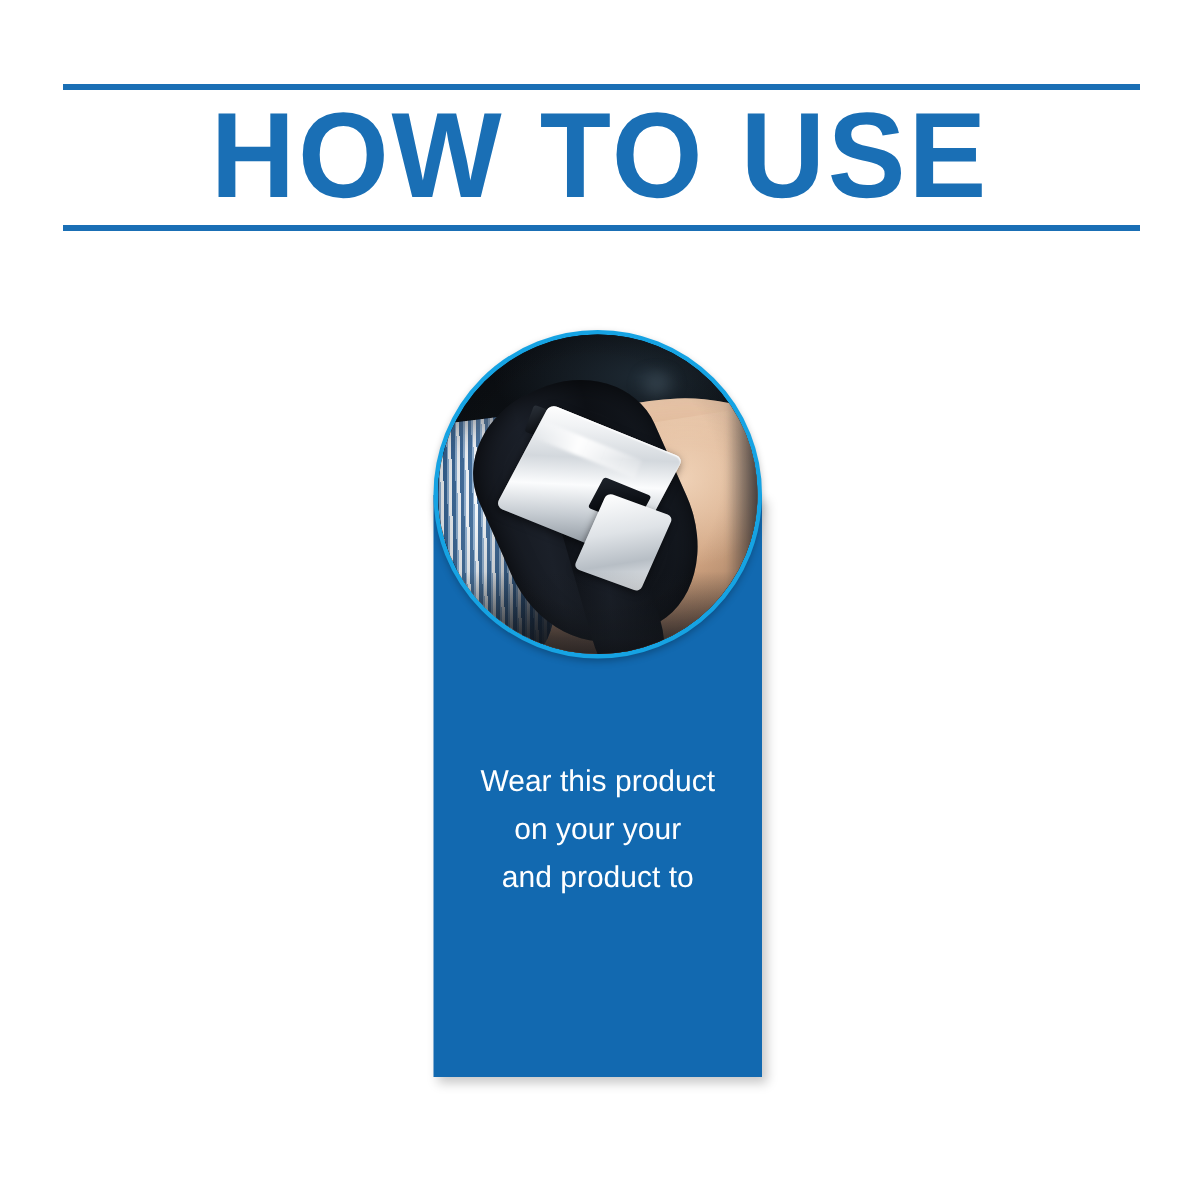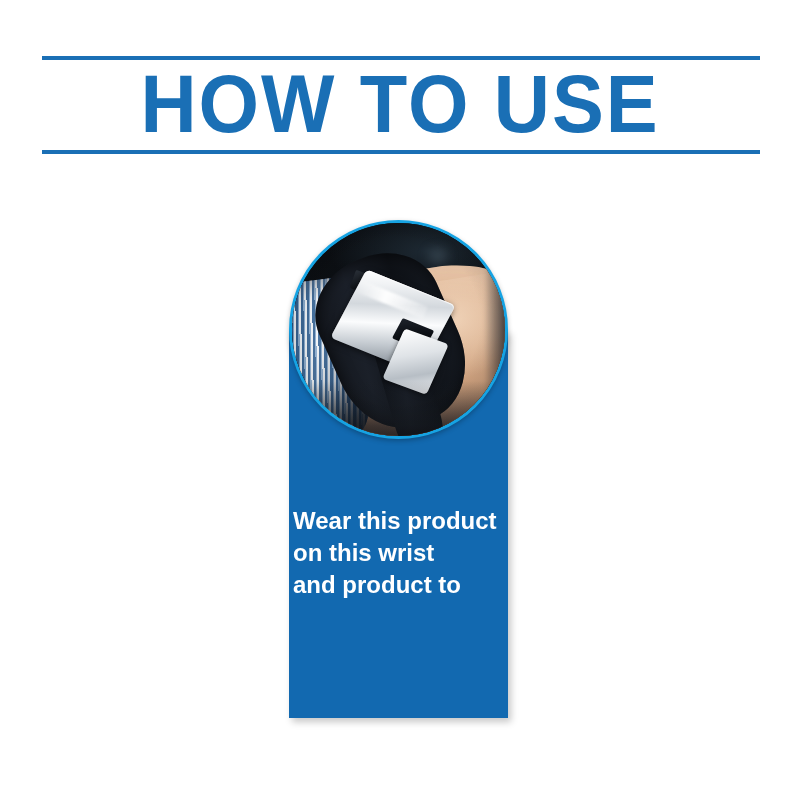--- a/index.html
+++ b/index.html
@@ -73,25 +73,26 @@
     height: 388px;
     background: #1269b0;
     box-shadow: 3px 4px 7px rgba(0,0,0,0.22);
   }
 
   .card-text {
     position: absolute;
     left: 4px;
     top: 175px;
     width: 211px;
+    text-align: center;
     color: #ffffff;
     font-family: "Liberation Sans", sans-serif;
-    font-size: 24px;
+    font-size: 20px;
     line-height: 32px;
-    font-weight: 700;
+    font-weight: 400;
   }
   .card-text .ln { display: block; }
 
   
   .photo-circle {
     position: absolute;
     left: 289px;
     top: 220px;
     width: 219px;
     height: 219px;
@@ -307,21 +308,21 @@
   <div class="header-block">
     <div class="rule rule-top"></div>
     <div class="page-title">HOW TO USE</div>
     <div class="rule rule-bottom"></div>
   </div>
 
   <div class="card">
     <div class="card-panel"></div>
     <div class="card-text">
       <span class="ln">Wear this product</span>
-      <span class="ln">on this wrist</span>
+      <span class="ln">on your your</span>
       <span class="ln">and product to</span>
     </div>
   </div>
 
   <div class="photo-circle">
     <div class="photo-inner">
       <div class="ph-bg"></div>
       <div class="ph-bokeh1"></div>
       <div class="ph-bokeh2"></div>
       <div class="ph-arm"></div>

